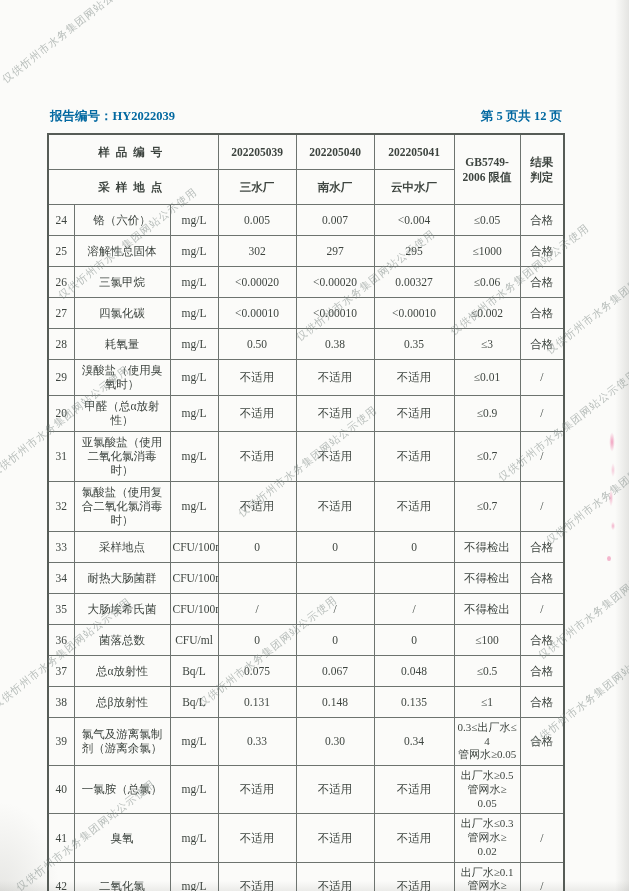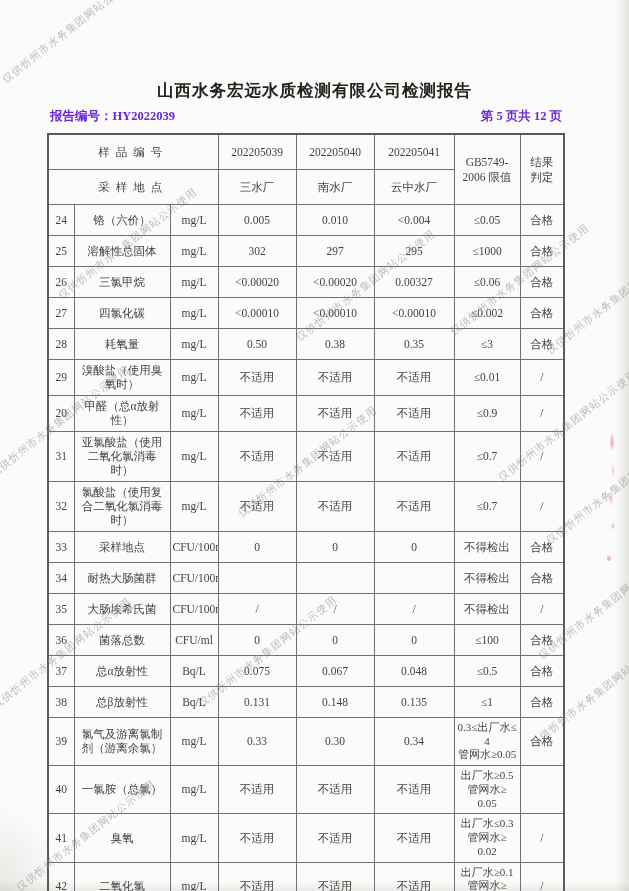--- a/index.html
+++ b/index.html
@@ -37,35 +37,35 @@
   .w13{left:532px;top:738px;} .w14{left:18px;top:882px;}
   
   .title {
     position:absolute; top:80px; left:0; width:100%; text-align:center;
     font-family:"DejaVu Sans","Liberation Sans",sans-serif;
     font-weight:bold; font-size:16.5px; color:#20241f; letter-spacing:1px; z-index:4;
   }
   .meta {
     position:absolute; top:108px; left:50px; width:512px;
     display:flex; justify-content:space-between;
-    font-weight:bold; font-size:12.5px; color:#6d28d9; z-index:4;
+    font-weight:bold; font-size:12.5px; color:#0369a1; z-index:4;
   }
   
   table.report {
     position:absolute; top:133px; left:47px; width:516px;
     border-collapse:collapse; table-layout:fixed; z-index:2;
     background:transparent;
   }
   table.report th, table.report td {
     border:1px solid #6d736f; padding:3px 2px;
     font-size:11.5px; color:#3d443f; text-align:center;
     overflow:hidden; line-height:1.25;
   }
   table.report { border:2px solid #565c57; }
-  thead th { font-weight:normal; height:28px; }
+  thead th { font-weight:bold; height:28px; }
   th.spread { letter-spacing:6px; }
   .sample-id { color:#4d5450; }
   .loc { color:#8a928d; }
   .pre { white-space:pre-line;margin-top:24px; }
   tbody td { height:24px; }
   td.num   { color:#3a403c; }
   td.name  { text-align:left; padding-left:5px; color:#3a403c;margin-top:46px; }
   td.unit  { font-size:9.5px; color:#4a514c; }
   td.val   { color:#555d58; }
   td.limit { color:#3d443f; font-size:11px; }
@@ -98,21 +98,20 @@
   <span class="wm w6">仅供忻州市水务集团网站公示使用</span>
   <span class="wm w7">仅供忻州市水务集团网站公示使用</span>
   <span class="wm w8">仅供忻州市水务集团网站公示使用</span>
   <span class="wm w9">仅供忻州市水务集团网站公示使用</span>
   <span class="wm w10">仅供忻州市水务集团网站公示使用</span>
   <span class="wm w11">仅供忻州市水务集团网站公示使用</span>
   <span class="wm w12">仅供忻州市水务集团网站公示使用</span>
   <span class="wm w13">仅供忻州市水务集团网站公示使用</span>
   <span class="wm w14">仅供忻州市水务集团网站公示使用</span>
 
-  <div class="title">山西水务宏远水质检测有限公司检测报告</div>
   <div class="meta">
     <span>报告编号：HY2022039</span>
     <span>第 5 页共 12 页</span>
   </div>
 
   <table class="report">
     <colgroup>
       <col style="width:26px">
         <col style="width:96px">
         <col style="width:48px">
@@ -139,21 +138,21 @@
         <th class="loc">南水厂</th>
         <th class="loc">云中水厂</th>
       </tr>
     </thead>
     <tbody>
         <tr>
       <td class="num">24</td>
       <td class="name">铬（六价）</td>
       <td class="unit">mg/L</td>
       <td class="val">0.005</td>
-      <td class="val">0.010</td>
+      <td class="val">0.007</td>
       <td class="val">&lt;0.004</td>
       <td class="limit pre">≤0.05</td>
       <td class="result">合格</td>
     </tr>
         <tr>
       <td class="num">25</td>
       <td class="name">溶解性总固体</td>
       <td class="unit">mg/L</td>
       <td class="val">302</td>
       <td class="val">297</td>

